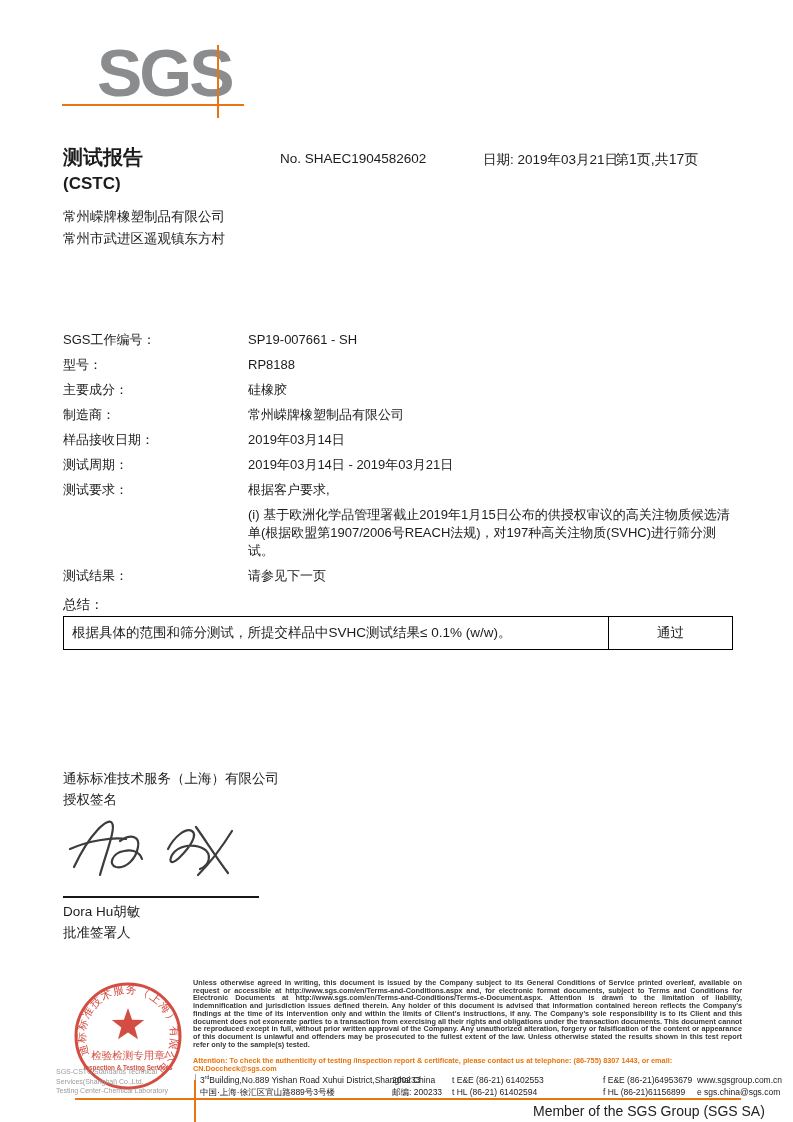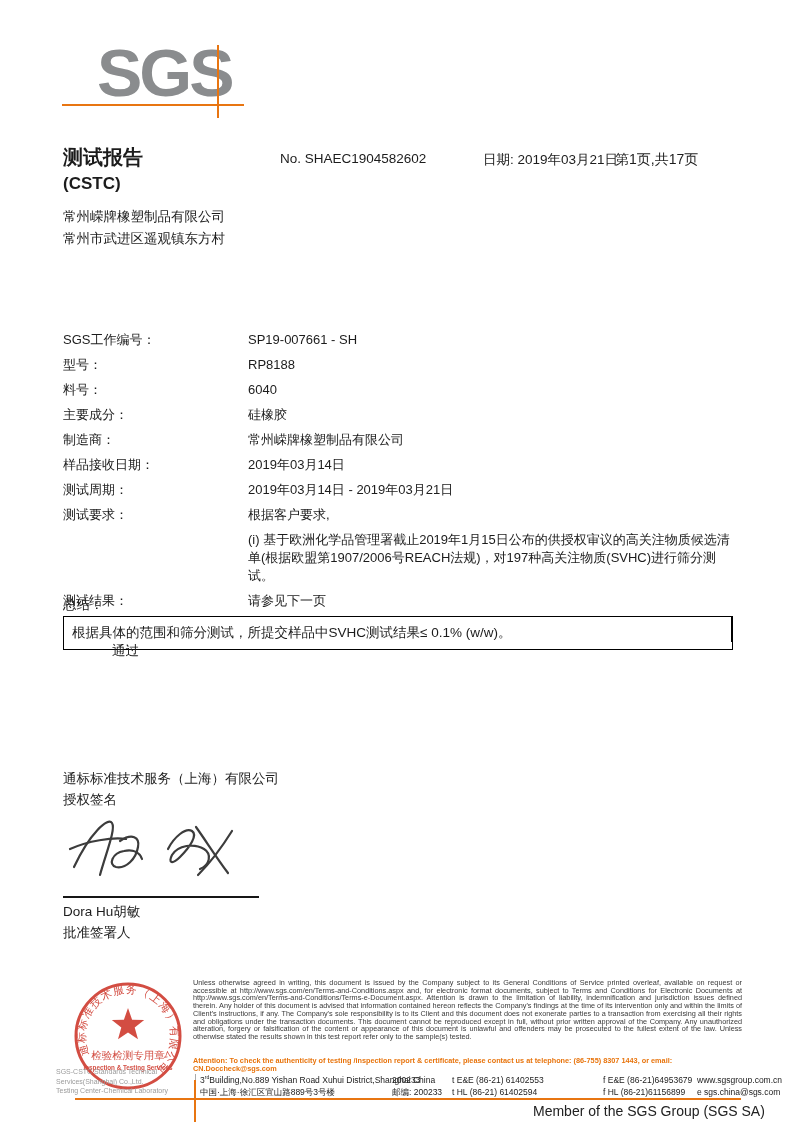--- a/index.html
+++ b/index.html
@@ -24,37 +24,37 @@
   .intro{position:absolute;left:63px;top:303px;font-size:13.5px;}
 
   .fields{position:absolute;left:63px;top:331px;width:672px;font-size:13px;}
   .frow{display:flex;margin-bottom:8px;line-height:17px;}
   .flabel{width:185px;flex:none;}
   .fvalue{flex:1;}
   .freq-extra{margin:4px 0 7px 185px;width:484px;line-height:18px;}
 
   .summary-label{position:absolute;left:63px;top:596px;font-size:13.5px;}
   .summary-table{position:absolute;left:63px;top:616px;width:670px;height:34px;
-                 border:1.5px solid #000;display:flex;box-sizing:border-box;flex-direction:column;}
+                 border:1.5px solid #000;display:flex;box-sizing:border-box;}
   .summary-text{flex:1;border-right:1.5px solid #000;padding:7px 8px 0;font-size:13.5px;}
   .summary-verdict{width:123px;flex:none;display:flex;align-items:center;justify-content:center;font-size:13.5px;}
 
   
   .sig-company{position:absolute;left:63px;top:768px;font-size:13.5px;line-height:21px;}
   .sig-svg{position:absolute;left:68px;top:815px;}
   .sig-line{position:absolute;left:63px;top:896px;width:196px;height:2px;background:#161616;}
   .sig-name{position:absolute;left:63px;top:903px;font-size:13.5px;}
   .sig-role{position:absolute;left:63px;top:924px;font-size:13.5px;}
 
   
   .stamp-svg{position:absolute;left:66px;top:980px;}
   .stamp-en{position:absolute;left:56px;top:1067px;width:150px;font-size:7px;line-height:9.5px;
             color:#9b9b9b;}
   .disclaimer{position:absolute;left:193px;top:979px;width:549px;font-size:7.3px;line-height:7.7px;
-              font-weight:normal;color:#3a3a3a;text-align:justify;}
+              font-weight:bold;color:#3a3a3a;text-align:justify;}
   .attention{position:absolute;left:193px;top:1057px;width:549px;font-size:7.3px;line-height:8px;
              font-weight:bold;color:#e8740c;}
   .addr-block{position:absolute;left:195px;top:1074px;width:546px;font-size:8.5px;color:#222;
               border-left:1px solid #aaa;padding-left:4px;box-sizing:border-box;}
   .addr-row{display:flex;align-items:baseline;height:13px;white-space:nowrap;}
   .addr-c1{width:192px;flex:none;}
   .addr-c2{width:60px;flex:none;}
   .addr-c3{width:106px;flex:none;}
   .addr-c4{width:94px;flex:none;margin-left:45px;}
   .addr-c5{flex:1;}
@@ -85,24 +85,20 @@
 
 
   <div class="fields">
     <div class="frow">
       <div class="flabel">SGS工作编号：</div>
       <div class="fvalue">SP19-007661 - SH</div>
     </div>
     <div class="frow">
       <div class="flabel">型号：</div>
       <div class="fvalue">RP8188</div>
-    </div>
-    <div class="frow">
-      <div class="flabel">料号：</div>
-      <div class="fvalue">6040</div>
     </div>
     <div class="frow">
       <div class="flabel">主要成分：</div>
       <div class="fvalue">硅橡胶</div>
     </div>
     <div class="frow">
       <div class="flabel">制造商：</div>
       <div class="fvalue">常州嵘牌橡塑制品有限公司</div>
     </div>
     <div class="frow">

